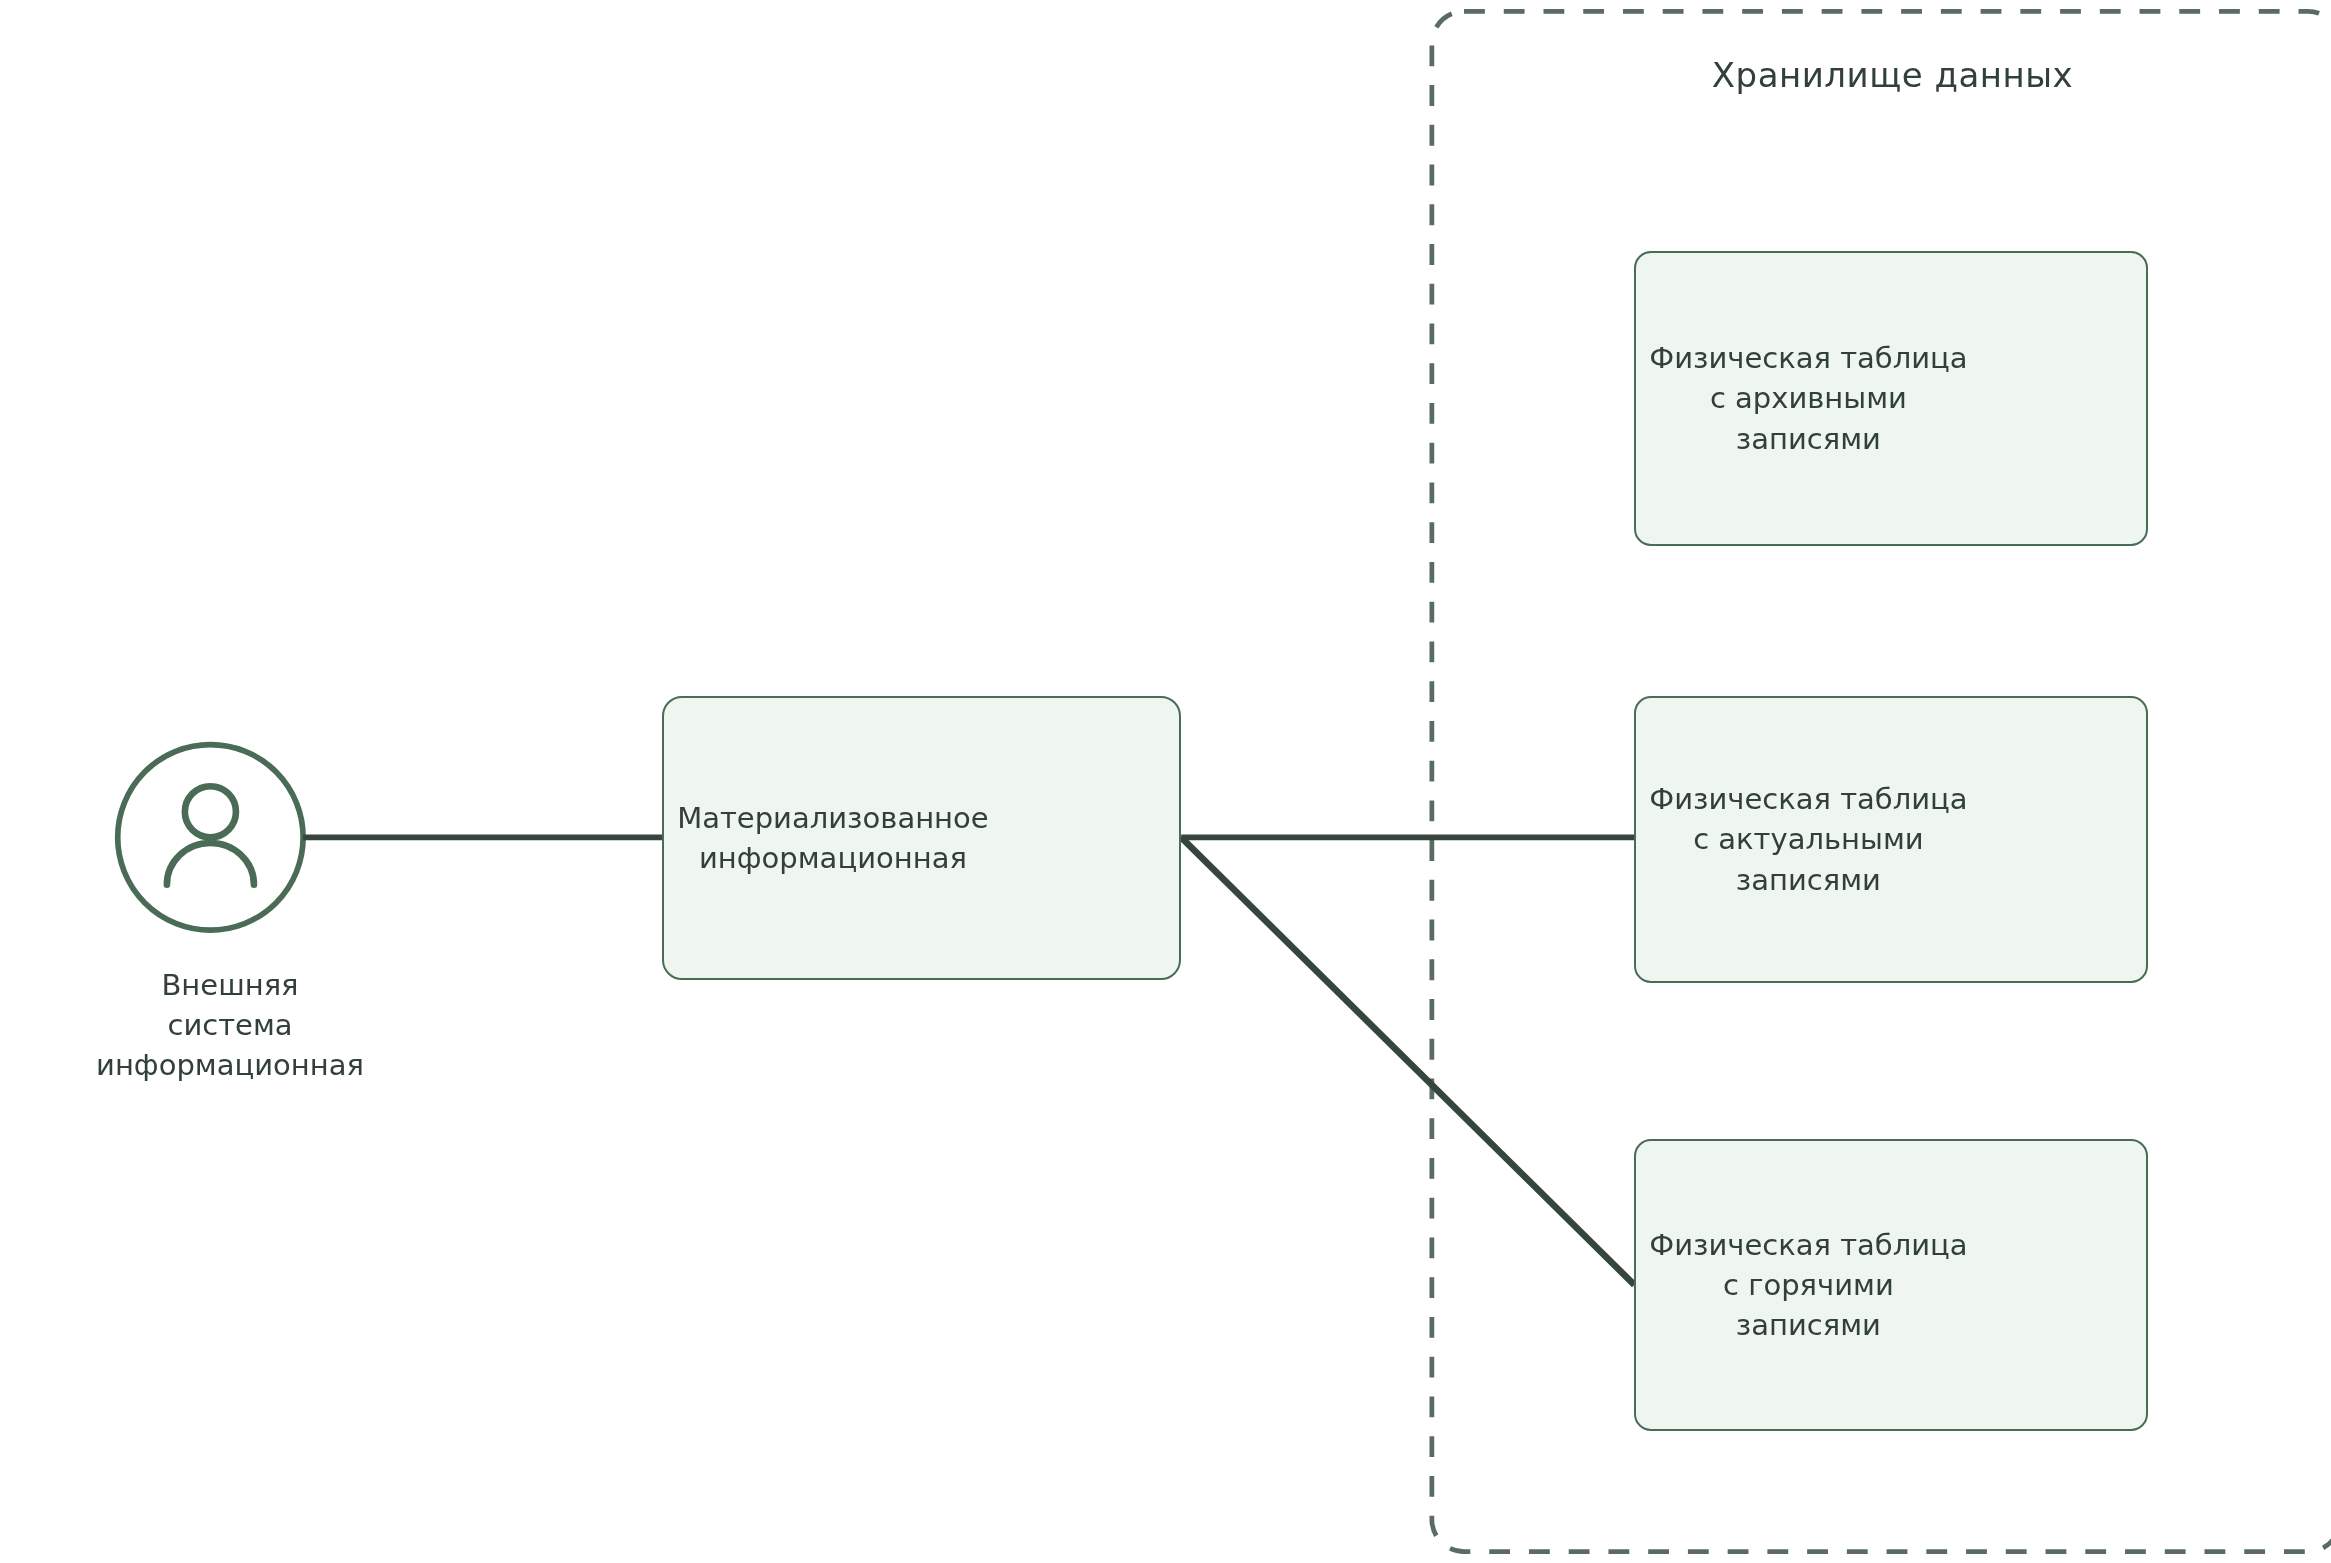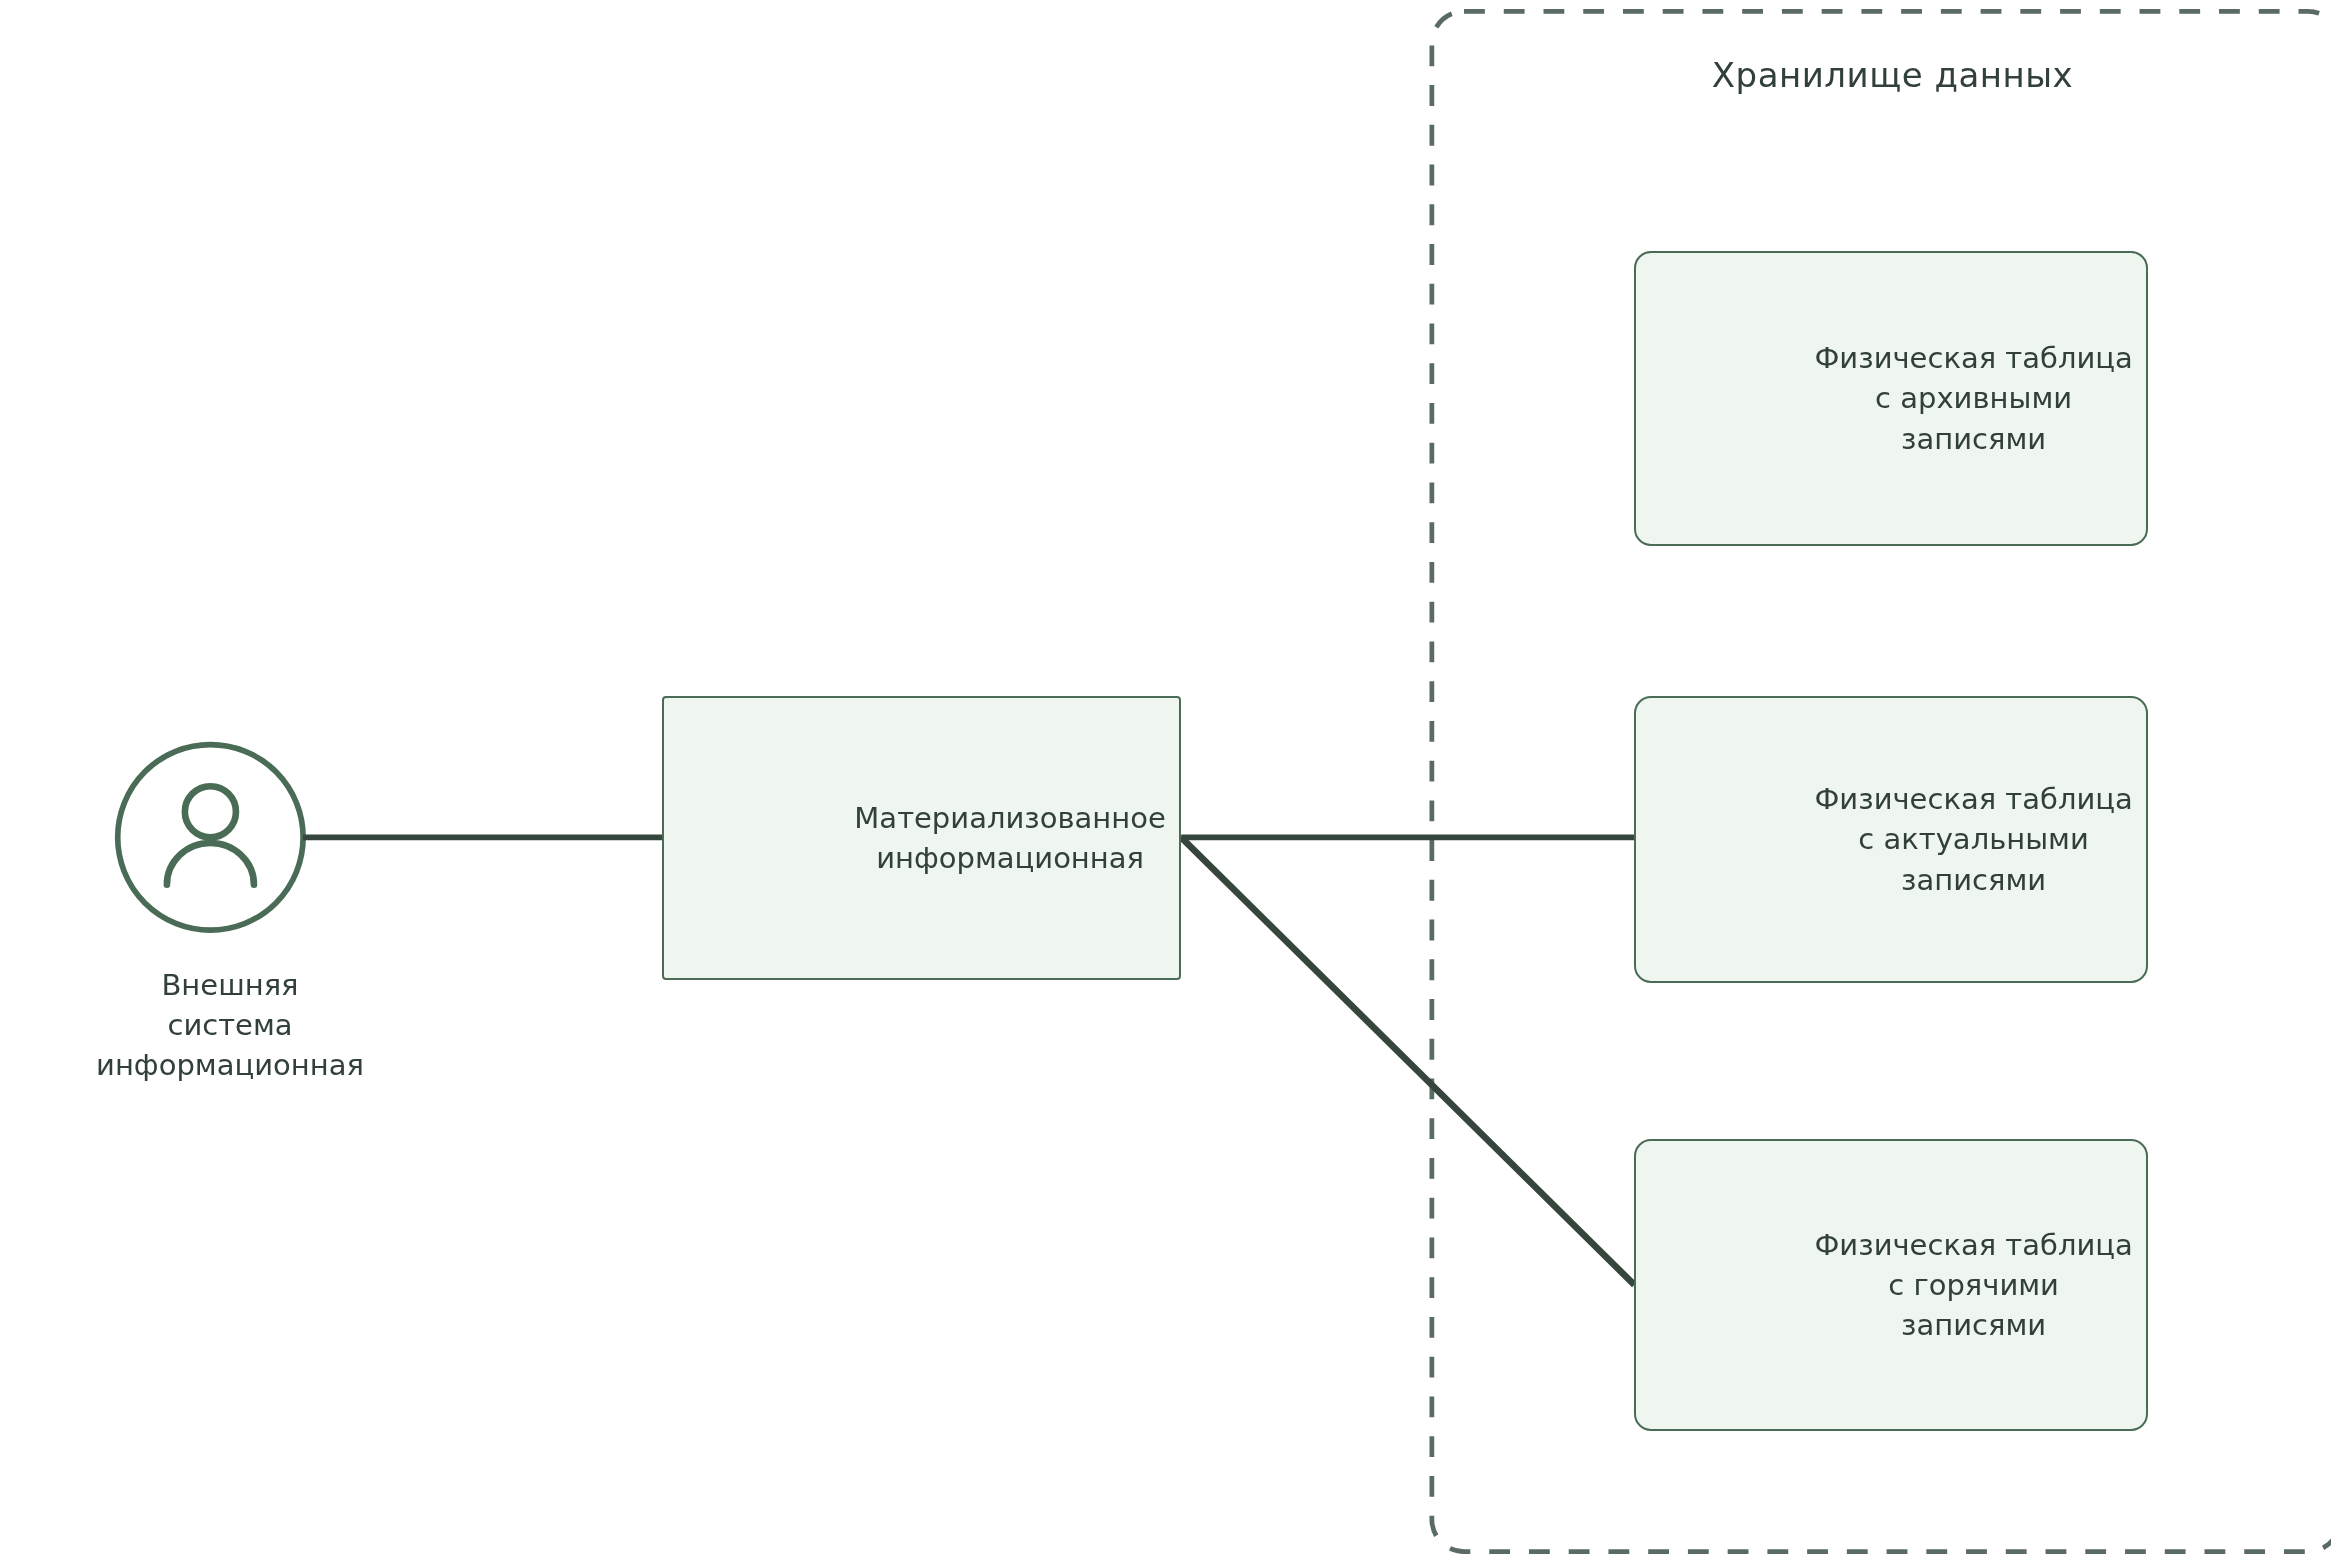--- a/index.html
+++ b/index.html
@@ -26,34 +26,34 @@
     height: 1563px;
   }
   .node {
     position: absolute;
     box-sizing: border-box;
     background: #eef6ef;
     border: 2.8px solid #4a6b55;
     border-radius: 17px;
     display: flex;
     align-items: center;
-    justify-content: flex-end;
+    justify-content: flex-start;
     text-align: center;
     color: #32403a;
     font-size: 29px;
     line-height: 1.38;
     padding: 9.5px 13.2px;
   }
   .node span { display: block; }
   #mv-node {
     left: 662px;
     top: 696px;
     width: 519px;
     height: 284px;
-    border-radius: 4px;
+    border-radius: 20px;
   }
   #table-hot {
     left: 1634px;
     top: 251px;
     width: 514px;
     height: 295px;
   }
   #table-actual {
     left: 1634px;
     top: 696px;

